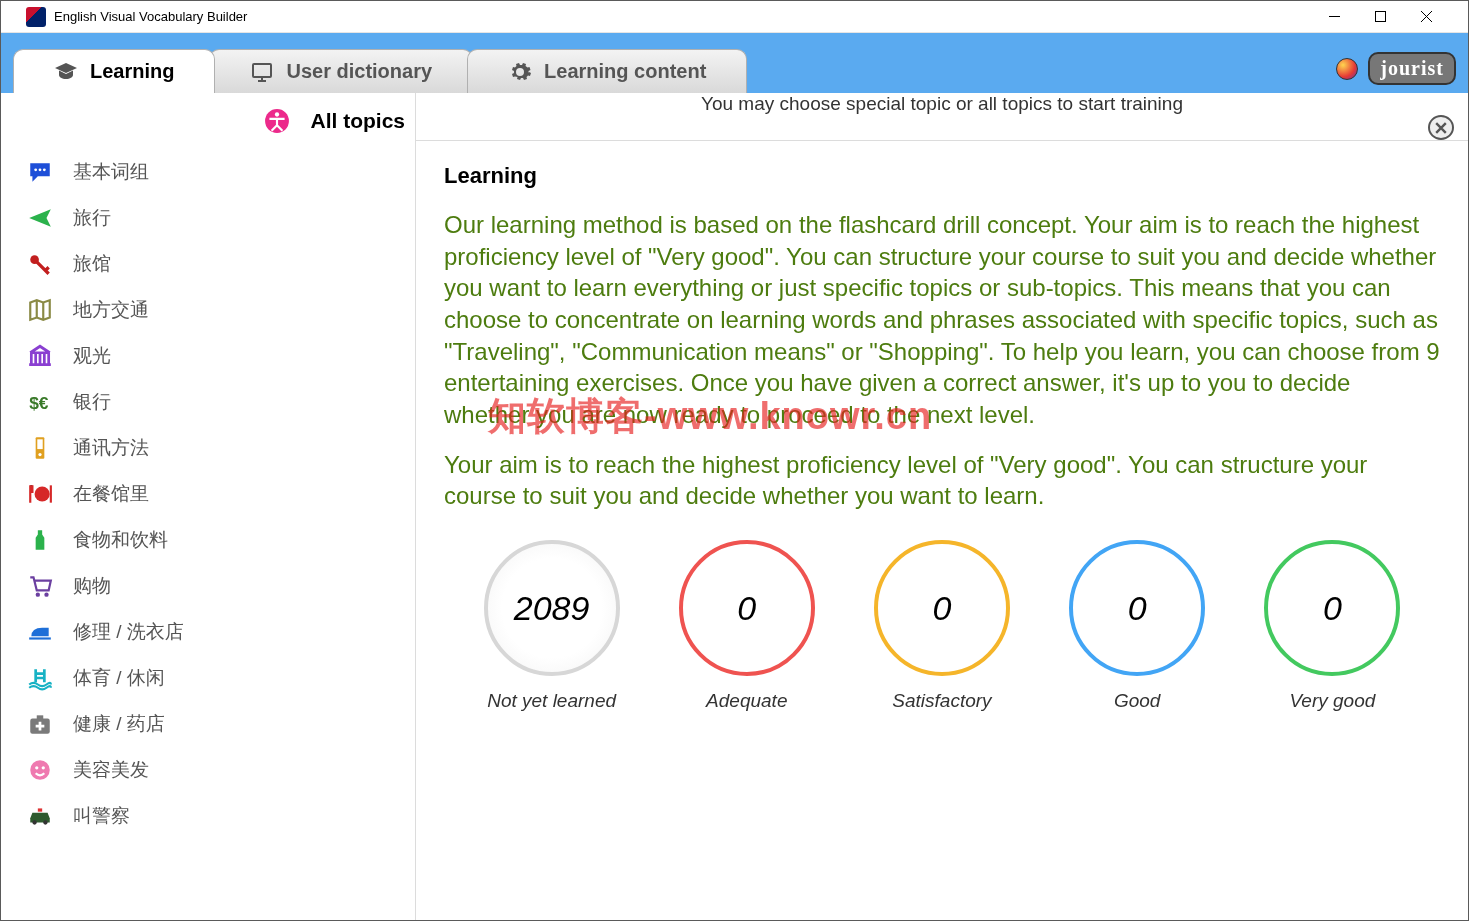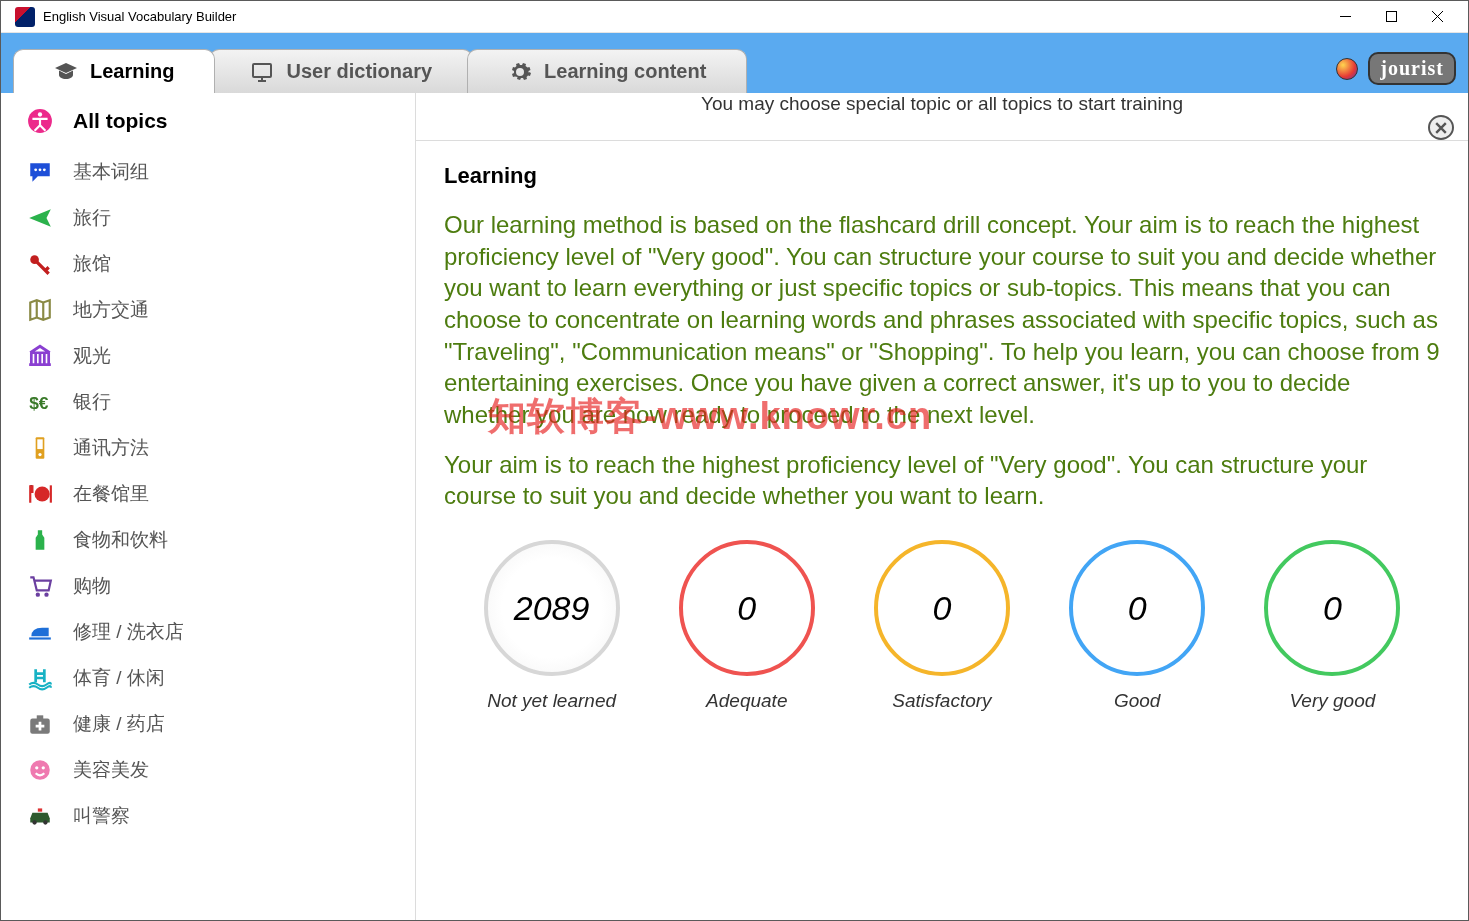--- a/index.html
+++ b/index.html
@@ -1,21 +1,21 @@
 <!DOCTYPE html>
 <html><head>
 <meta charset="utf-8">
 <style>
 * { margin: 0; padding: 0; box-sizing: border-box; font-family: "Segoe UI", Arial, sans-serif; }
 html, body { width: 1469px; height: 921px; overflow: hidden; background: #fff; }
 
 .window { width: 100%; height: 100%; border: 1px solid #5a5a5a; display: flex; flex-direction: column; background: #fff; }
 
 
-.titlebar { height: 32px; background: #fff; display: flex; align-items: center; padding: 0 8px; border-bottom: 1px solid #e5e5e5; }
+.titlebar { height: 32px; background: #fff; display: flex; align-items: center; padding: 0 19px; border-bottom: 1px solid #e5e5e5; }
 .titlebar .app-icon { width: 20px; height: 20px; margin: 0 8px 0 6px; border-radius: 3px; background: linear-gradient(135deg,#c8102e 40%,#012169 40%); }
 .titlebar .title { font-size: 13px; color: #000; flex: 0 0 auto; }
 .titlebar .spacer { flex: 1; }
 .win-btn { width: 46px; height: 30px; display: flex; align-items: center; justify-content: center; color: #000; }
 .win-btn svg { width: 11px; height: 11px; }
 
 
 .tabstrip { height: 60px; background: #5aaaf0; display: flex; align-items: flex-end; padding: 0 12px 0 12px; gap: 0; position: relative; }
 .tab { height: 44px; padding: 0 40px; display: flex; align-items: center; gap: 12px; font-size: 20px; font-weight: 600; color: #555; background: linear-gradient(#f3f3f3,#d9d9d9); border: 1px solid #b0b0b0; border-bottom: none; border-radius: 10px 10px 0 0; margin-right: -6px; position: relative; }
 .tab.active { background: #fff; color: #000; z-index: 2; }
@@ -23,21 +23,21 @@
 .tabstrip .brand { margin-left: auto; display: flex; align-items: center; gap: 10px; padding-bottom: 8px; }
 .brand-badge { width: 22px; height: 22px; border-radius: 50%; background: radial-gradient(circle at 30% 30%, #ffd54f, #e53935 60%, #5e35b1); border: 1px solid #333; }
 .brand-logo { background: #777; color: #fff; font-weight: 700; font-size: 20px; letter-spacing: 1px; padding: 3px 10px; border: 2px solid #333; border-radius: 10px; font-family: Georgia, serif; }
 
 
 .body { flex: 1; display: flex; min-height: 0; }
 
 
 .sidebar { width: 415px; background: #fff; overflow-y: auto; border-right: 1px solid #dcdcdc; }
 .side-item { height: 46px; display: flex; align-items: center; gap: 18px; padding: 0 10px 0 24px; font-size: 19px; color: #555; cursor: pointer; }
-.side-item.selected { font-weight: 700; color: #000; font-size: 21px; height: 56px; }
+.side-item.selected { font-weight: 700; color: #000; font-size: 21px; height: 56px; justify-content: flex-end; }
 .side-item .icon { width: 30px; height: 30px; display: flex; align-items: center; justify-content: center; flex: 0 0 30px; }
 
 
 .main { flex: 1; display: flex; flex-direction: column; min-width: 0; }
 .hintbar { height: 48px; display: flex; align-items: center; padding: 0 14px 0 14px; font-size: 19px; color: #333; border-bottom: 1px solid #dcdcdc; flex-direction: column; }
 .hintbar .close-hint { margin-left: auto; width: 26px; height: 26px; border: 2px solid #555; border-radius: 50%; display: flex; align-items: center; justify-content: center; color: #555; background: #eee; }
 .content { padding: 22px 28px; overflow: auto; position: relative; }
 .content h2 { font-size: 22px; font-weight: 700; margin-bottom: 20px; }
 .content p { font-size: 24px; line-height: 1.32; color: #4d7c0f; margin-bottom: 18px; }
 

